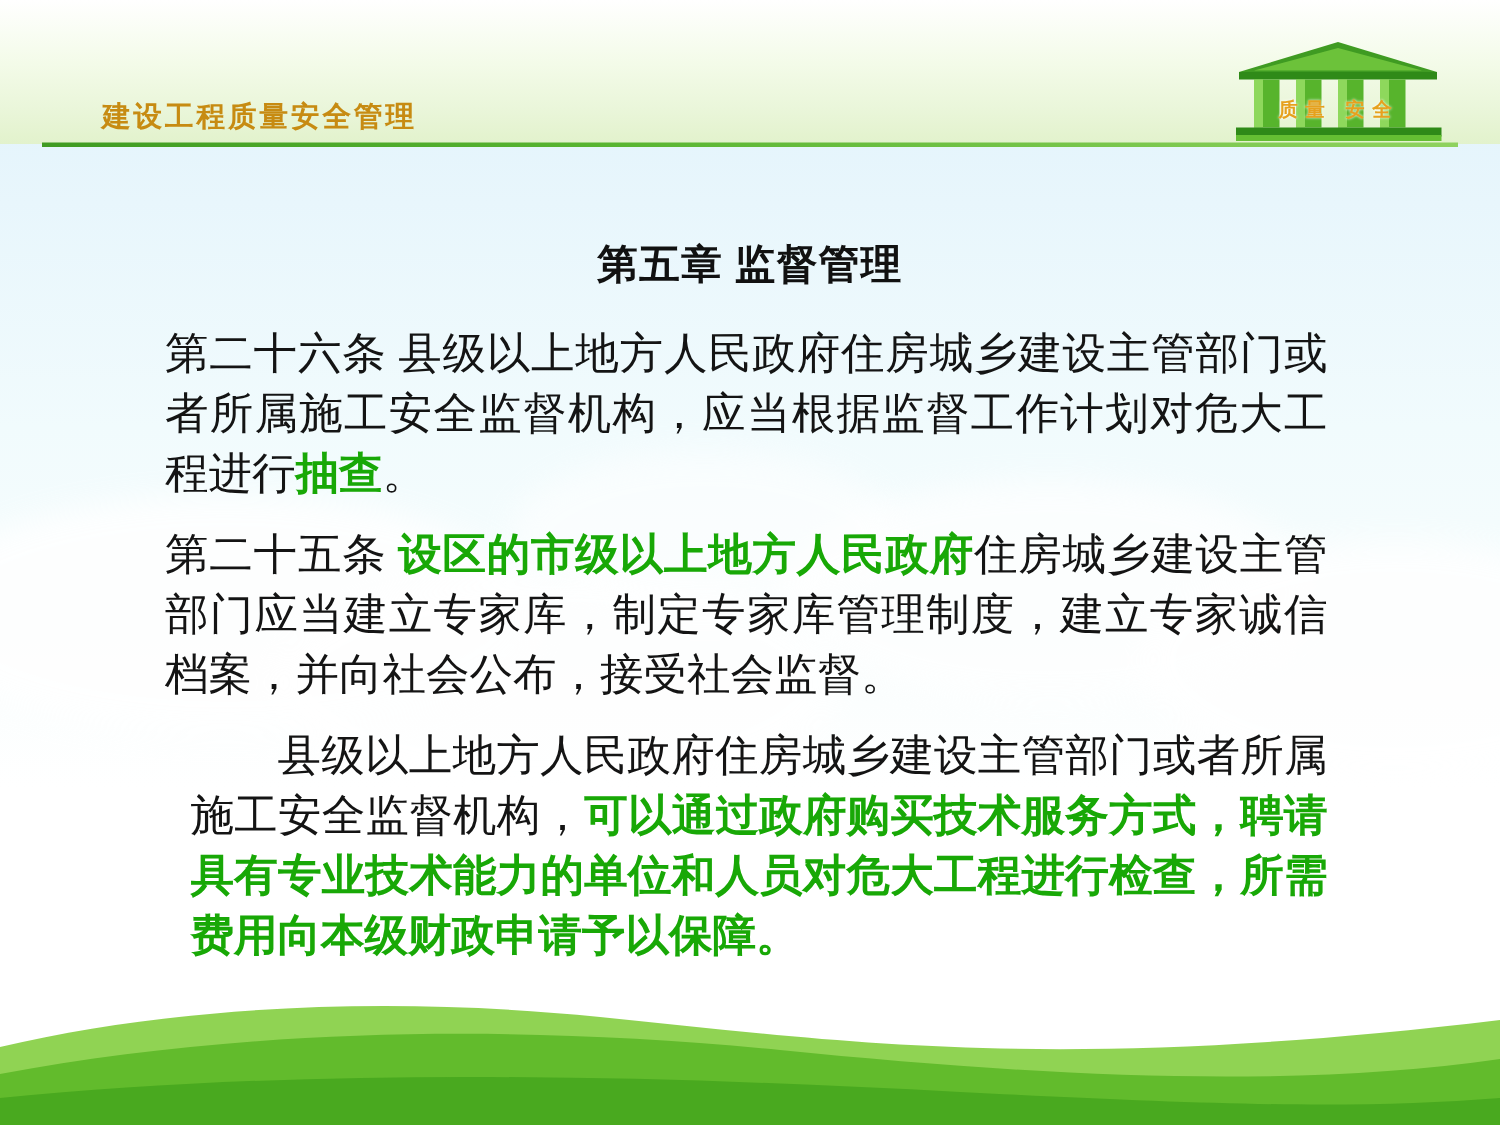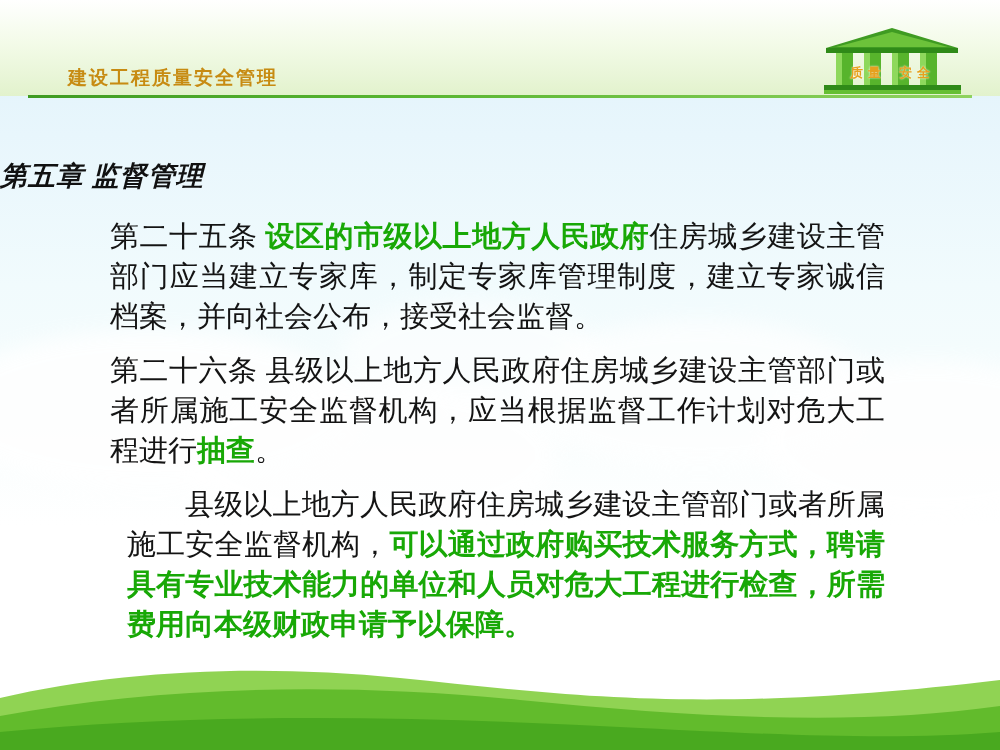--- a/index.html
+++ b/index.html
@@ -74,45 +74,44 @@
     width: 145px;
     height: 68px;
   }
   .logo svg { display: block; }
   .logo-text {
     position: absolute;
     left: 0;
     top: 38px;
     width: 145px;
     text-align: center;
-    font-family: Liberation Mono, monospace;
+    font-family: Liberation Sans, sans-serif;
     font-weight: bold;
     font-size: 13px;
     letter-spacing: 5px;
     color: #e6a11e;
     text-shadow: 0 0 2px #ffffff;
   }
 
   
   .content {
     position: absolute;
     left: 0;
     top: 120px;
     width: 1000px;
     z-index: 6;
     color: #1a1a1a;
   }
   .chapter-title {
-    text-align: left;
+    text-align: center;
     font-size: 27px;
     font-weight: bold;
     letter-spacing: 1px;
     margin: 38px 0 22px 0;
     color: #111111;
-    font-style: italic;
   }
   .para {
     font-size: 29px;
     line-height: 1.38;
     margin: 0 0 14px 0;
     padding: 0 115px 0 110px;
     text-align: justify;
     text-justify: inter-ideograph;
     color: #141414;
   }
@@ -173,18 +172,18 @@
         <rect x="4" y="59" width="137" height="6" fill="#2f8a18"></rect>
         <rect x="4" y="64" width="137" height="4" fill="#65bf33"></rect>
       </svg>
       <div class="logo-text">质量 安全</div>
     </div>
   </div>
 
   <div class="content">
     <div class="chapter-title">第五章  监督管理</div>
 
+    <p class="para" id="p1"><span>第二十六条  县级以上地方人民政府住房城乡建设主管部门或者所属施工安全监督机构，应当根据监督工作计划对危大工程进行</span><span class="hl-green-bold">抽查</span><span>。</span></p>
     <p class="para" id="p0"><span>第二十五条 </span><span class="hl-green-bold">设区的市级以上地方人民政府</span><span>住房城乡建设主管部门应当建立专家库，制定专家库管理制度，建立专家诚信档案，并向社会公布，接受社会监督。</span></p>
-    <p class="para" id="p1"><span>第二十六条  县级以上地方人民政府住房城乡建设主管部门或者所属施工安全监督机构，应当根据监督工作计划对危大工程进行</span><span class="hl-green-bold">抽查</span><span>。</span></p>
     <p class="para indent" id="p2"><span>县级以上地方人民政府住房城乡建设主管部门或者所属施工安全监督机构，</span><span class="hl-green-bold">可以通过政府购买技术服务方式，聘请具有专业技术能力的单位和人员对危大工程进行检查，所需费用向本级财政申请予以保障。</span></p>
   </div>
 
 </div>
 
 </body></html>

